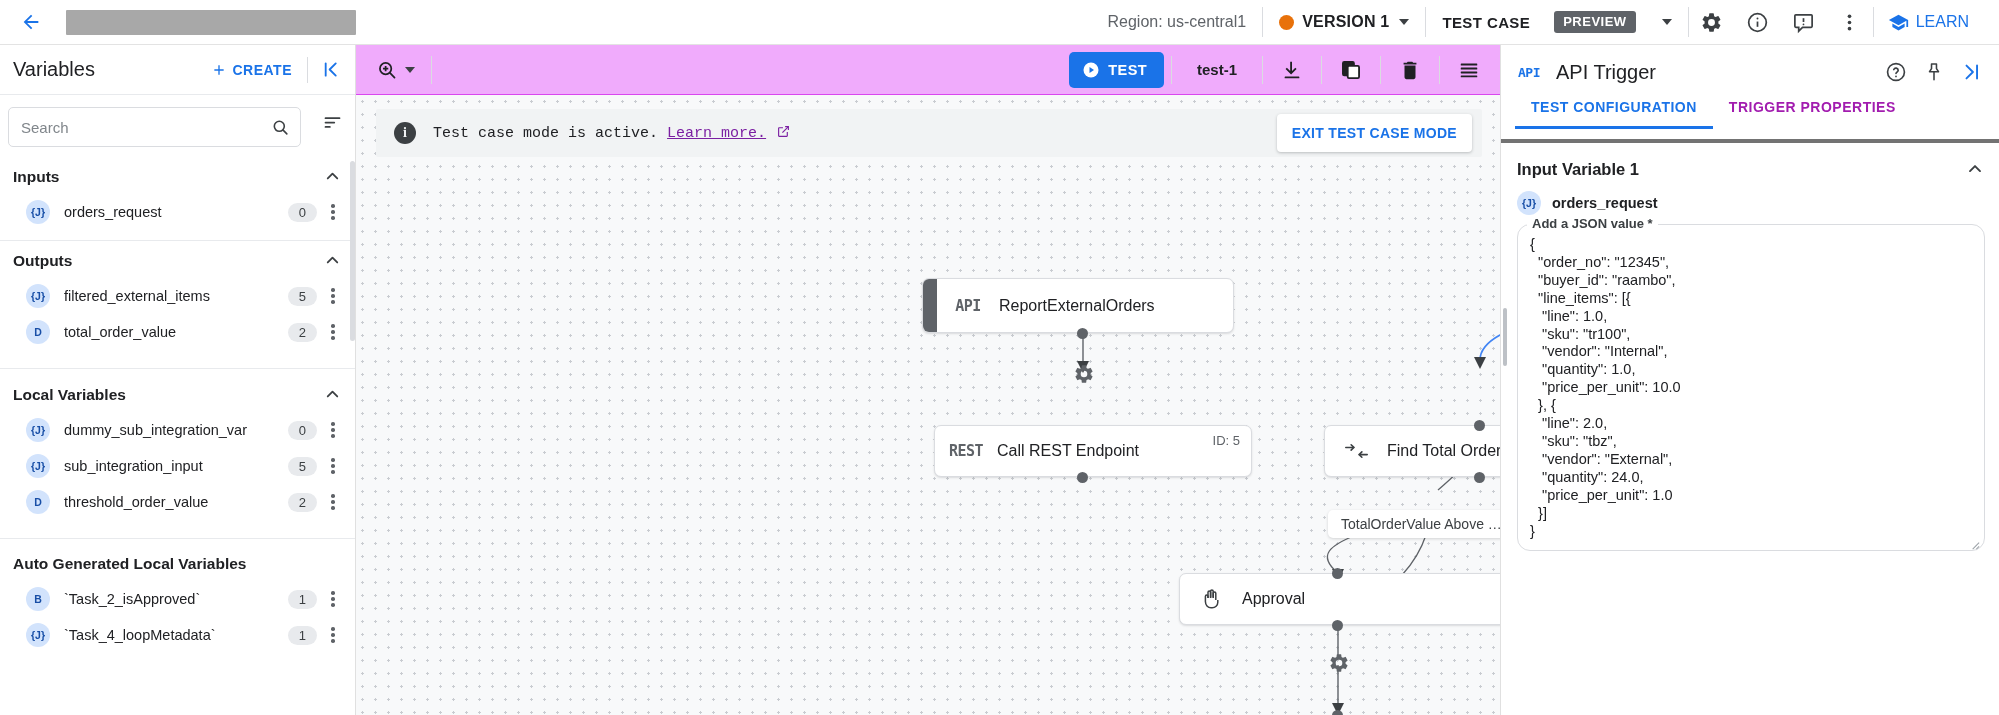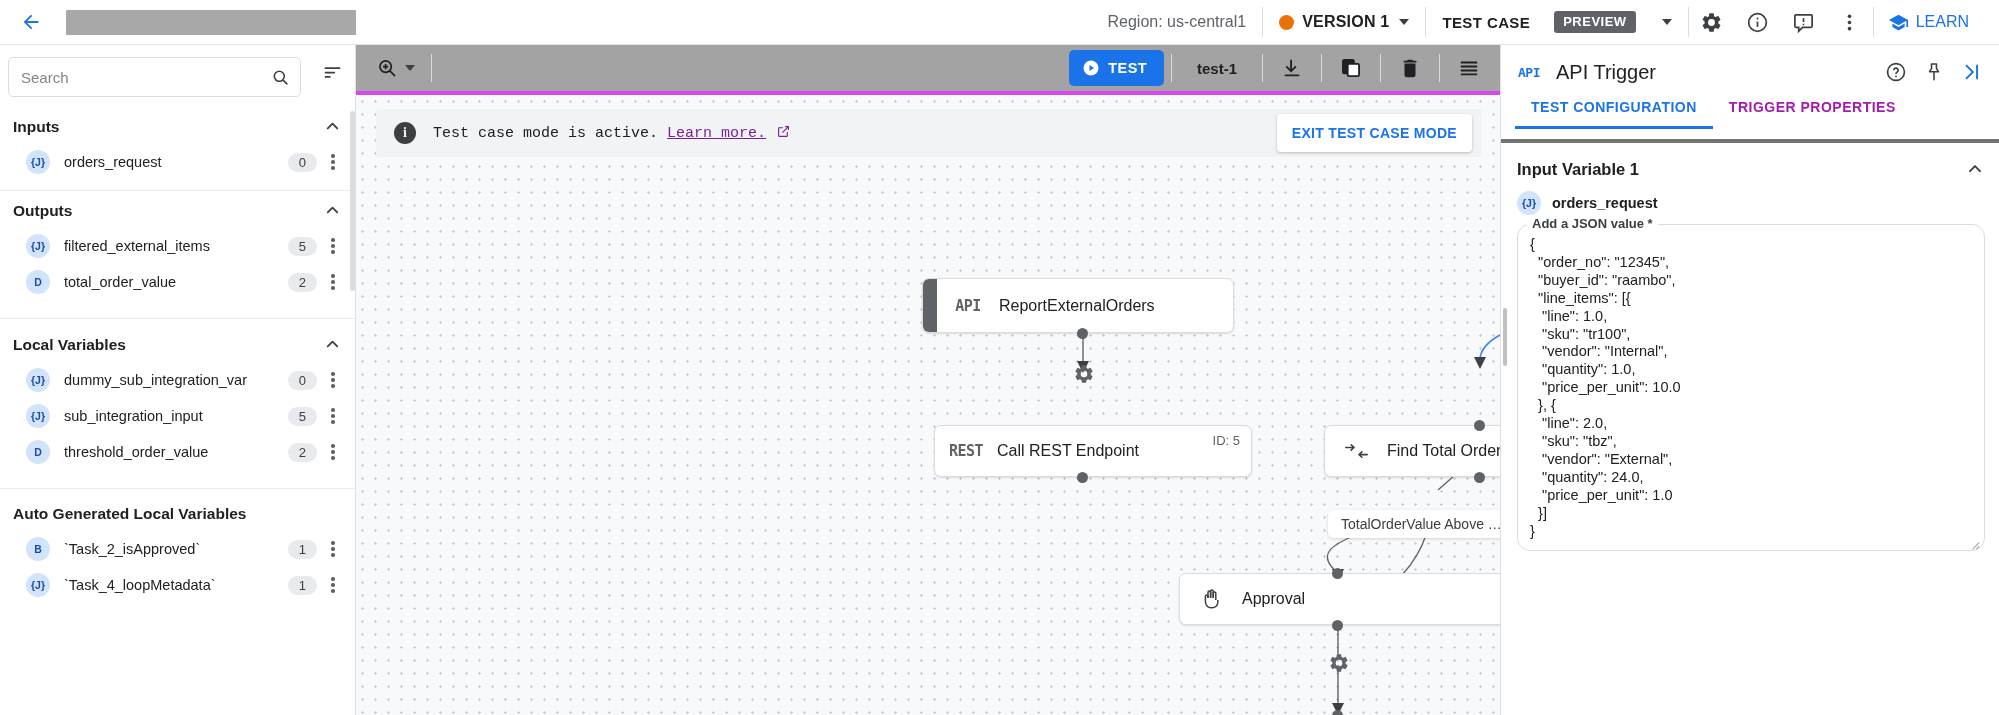--- a/index.html
+++ b/index.html
@@ -55,21 +55,21 @@
   .var-row { display: flex; align-items: center; padding: 6px 11px 6px 26px; cursor: pointer; }
   .vbadge { width: 24px; height: 24px; border-radius: 50%; background: #d2e3fc; color: #174ea6; font-size: 10.5px; display: flex; align-items: center; justify-content: center; flex: 0 0 24px; font-weight: bold; }
   .vname { flex: 1 1 auto; font-size: 14.5px; color: #202124; margin-left: 14px; white-space: nowrap; overflow: hidden; text-overflow: ellipsis; }
   .vcount { background: #e8eaed; color: #3c4043; font-size: 13px; border-radius: 11px; padding: 2px 11px; margin-right: 5px; flex: 0 0 auto; }
   .kebab { width: 22px; display: flex; flex-direction: column; align-items: center; gap: 2.5px; cursor: pointer; flex: 0 0 22px; }
   .kebab i { width: 3.5px; height: 3.5px; border-radius: 50%; background: #5f6368; display: block; }
   .sec-sep { height: 1px; background: #e8eaed; margin: 10px 0 0 0; }
 
   
   .canvas-col { flex: 1 1 auto; display: flex; flex-direction: column; min-width: 0; }
-  .canvas-toolbar { height: 50px; flex: 0 0 50px; display: flex; align-items: center; background: #a3a3a3; border-bottom: 4px solid #d946ef; padding: 0 9px; }
+  .canvas-toolbar { height: 50px; flex: 0 0 50px; display: flex; align-items: center; background: #f0abfc; border-bottom: 1px solid #d946ef; padding: 0 9px; }
   .zoom-ctl { display: flex; align-items: center; gap: 5px; padding: 0 9px 0 11px; cursor: pointer; color: #202124; }
   .ctb-div { width: 1px; height: 28px; background: #dadce0; margin: 0 7px; flex: 0 0 1px; }
   .ctb-spacer { flex: 1 1 auto; }
   .test-btn { display: flex; align-items: center; gap: 8px; background: #1a73e8; color: #fff; border-radius: 5px; padding: 9px 17px 9px 13px; font-size: 14.5px; font-weight: bold; letter-spacing: .4px; cursor: pointer; }
   .test-name { font-size: 15px; color: #202124; font-weight: bold; padding: 0 18px; white-space: nowrap; }
   .ctb-icon { width: 44px; height: 44px; display: flex; align-items: center; justify-content: center; cursor: pointer; color: #202124; flex: 0 0 44px; }
 
   .canvas {
     flex: 1 1 auto; position: relative; min-height: 0; overflow: hidden;
     background-color: #f8f9fa;
@@ -182,20 +182,36 @@
           <path d="M12 3L1 9l11 6 9-4.91V17h2V9L12 3z"></path>
           <path d="M5 13.18v4L12 21l7-3.82v-4L12 17l-7-3.82z"></path>
         </svg>
       <span class="learn-label">LEARN</span>
     </div>
   </div>
 
   <div class="body">
 
     <div class="sidebar">
+      <div class="sb-header">
+        <div class="sb-title">Variables</div>
+        <div class="create-btn">
+          <svg width="16" height="16" viewBox="0 0 24 24" fill="currentColor">
+              <path d="M19 13h-6v6h-2v-6H5v-2h6V5h2v6h6v2z"></path>
+            </svg>
+          <span>CREATE</span>
+        </div>
+        <div class="sb-hdr-div"></div>
+        <div class="collapse-btn">
+          <svg width="21" height="21" viewBox="0 0 24 24" fill="none" stroke="currentColor" stroke-width="2.1" stroke-linecap="round" stroke-linejoin="round">
+              <line x1="6.5" y1="5" x2="6.5" y2="19"></line>
+              <polyline points="18,5 11,12 18,19"></polyline>
+            </svg>
+        </div>
+      </div>
 
       <div class="sb-search-row">
         <div class="search-box">
           <input class="search-input" placeholder="Search" style="">
           <svg width="19" height="19" viewBox="0 0 24 24" fill="none" stroke="#3c4043" stroke-width="2">
               <circle cx="10.5" cy="10.5" r="6.3"></circle>
               <line x1="15.3" y1="15.3" x2="20" y2="20" stroke-linecap="round"></line>
             </svg>
         </div>
         <div class="sort-btn">

